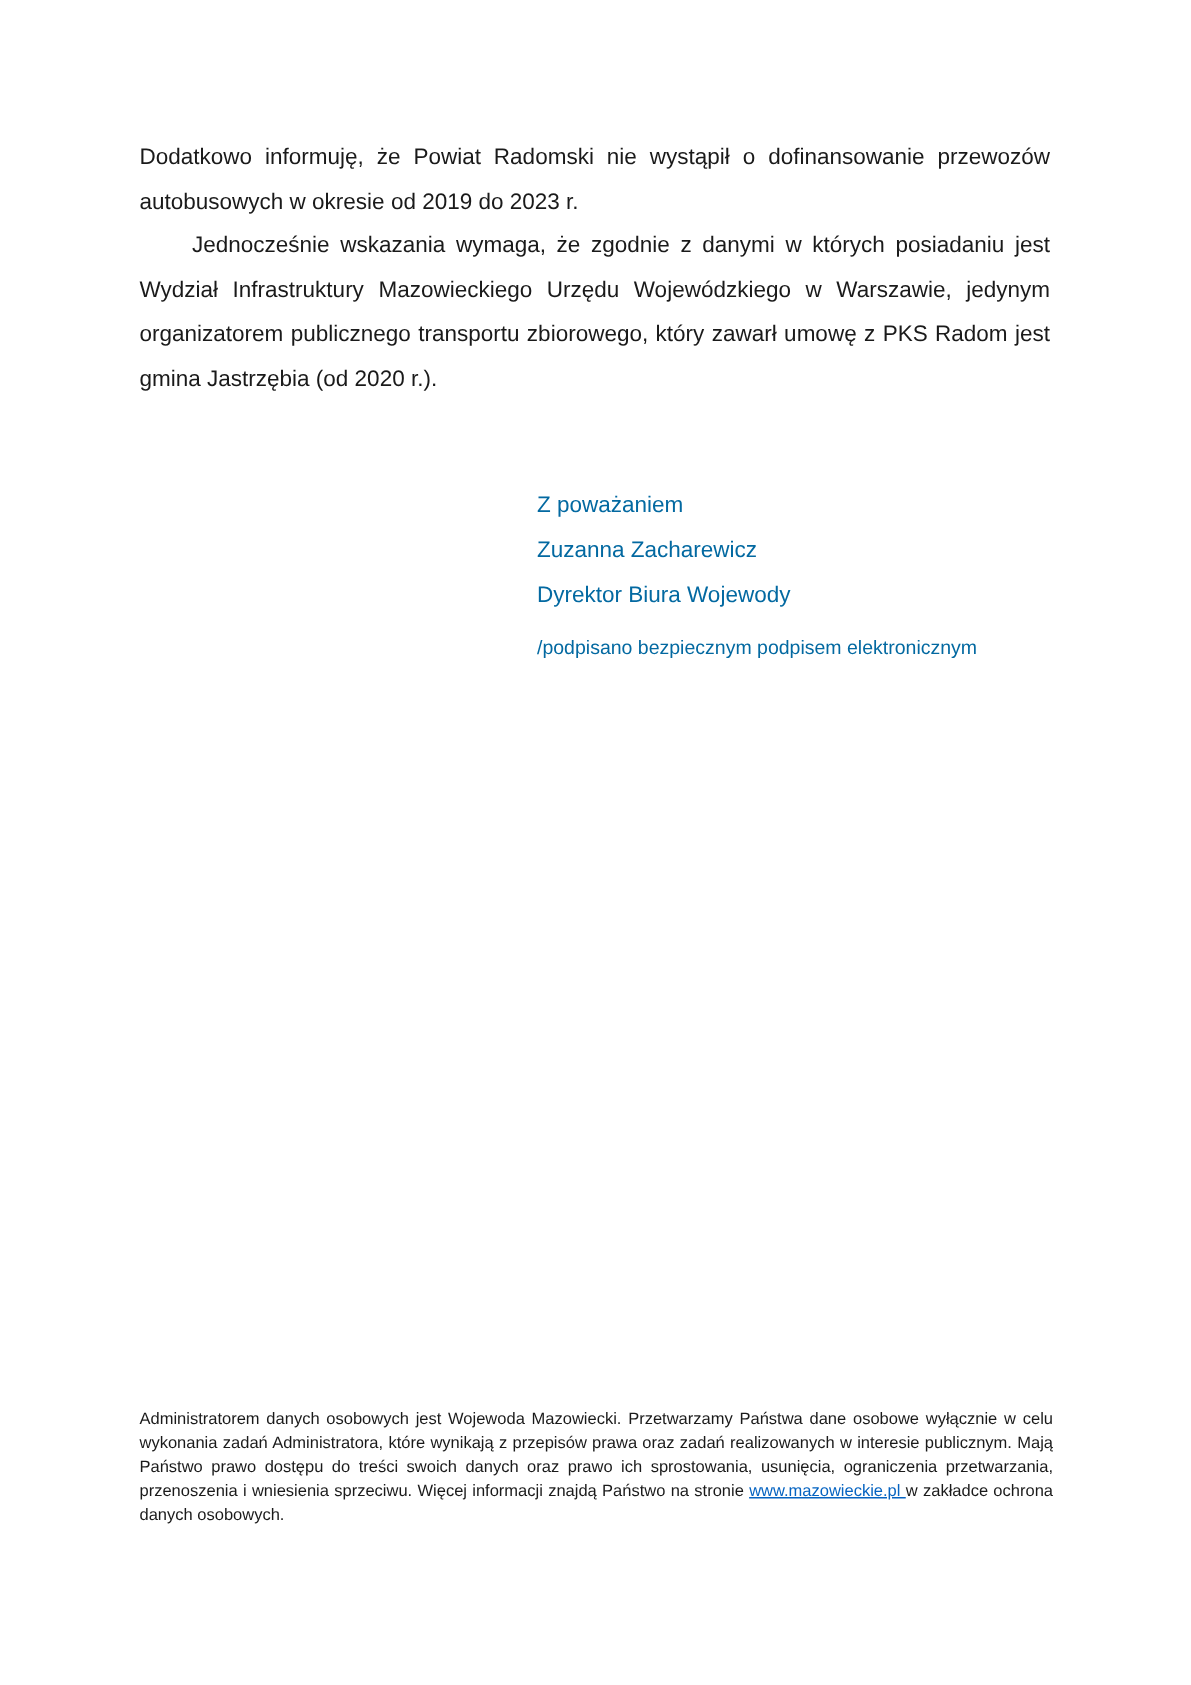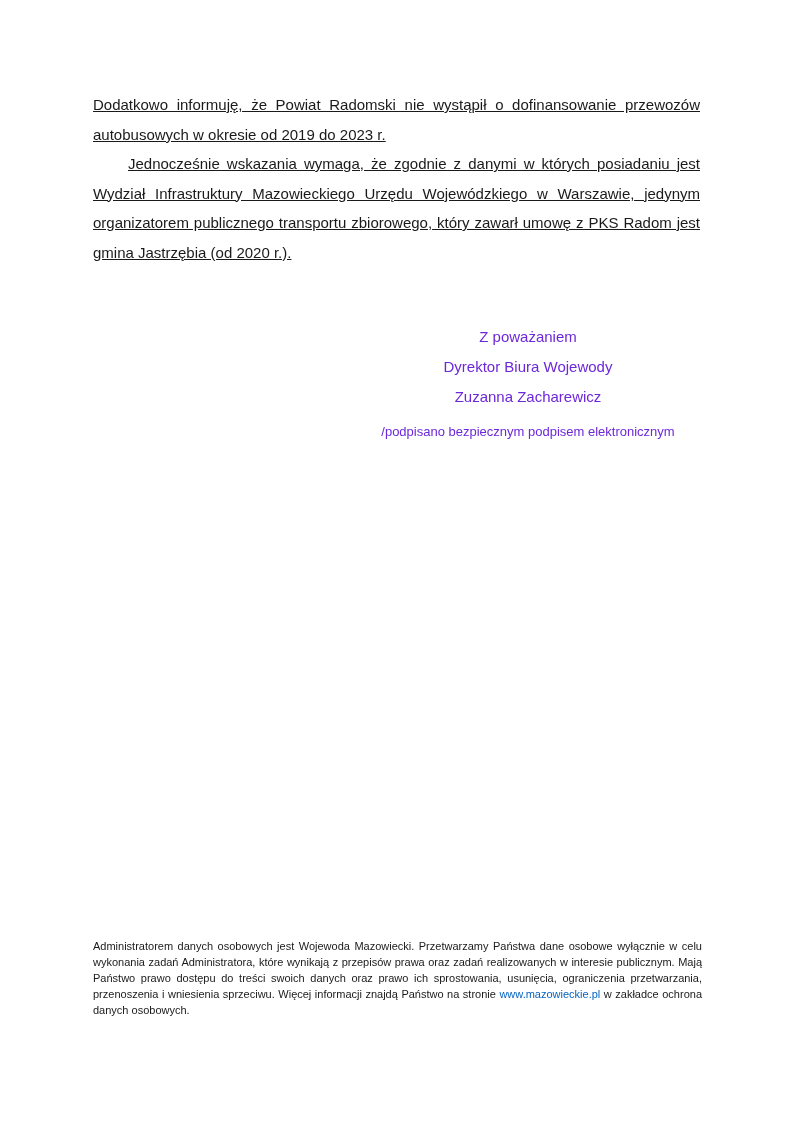--- a/index.html
+++ b/index.html
@@ -21,32 +21,31 @@
     left: 93px;
     top: 90px;
     width: 607px;
   }
   .para {
     font-size: 15px;
     line-height: 29.5px;
     text-align: justify;
     margin: 0;
     color: #1a1a1a;
-    text-decoration: underline;
   }
   .para.indented {
     text-indent: 35px;
   }
   .signature-block {
     position: absolute;
     left: 358px;
     top: 322px;
     width: 340px;
-    text-align: center;
-    color: #6d28d9;
+    text-align: left;
+    color: #0369a1;
   }
   .sig-line {
     font-size: 15px;
     line-height: 30px;
   }
   .sig-esign {
     font-size: 13px;
     line-height: 23px;
     margin-top: 8px;
   }
@@ -55,20 +54,21 @@
     left: 93px;
     top: 938px;
     width: 609px;
     font-size: 11px;
     line-height: 16px;
     text-align: justify;
     color: #1a1a1a;
   }
   .footer-gdpr a {
     color: #0563C1;
+    text-decoration: underline;
     cursor: pointer;
   }
   .footer-info {
     position: absolute;
     left: 93px;
     top: 1017px;
     width: 607px;
     text-align: center;
     font-size: 11px;
     color: #1a1a1a;
@@ -86,22 +86,22 @@
 
 <div class="page">
 
   <div class="body-text">
     <p class="para">Dodatkowo informuję, że Powiat Radomski nie wystąpił o dofinansowanie przewozów autobusowych w okresie od 2019 do 2023 r.</p>
     <p class="para indented">Jednocześnie wskazania wymaga, że zgodnie z danymi w których posiadaniu jest Wydział Infrastruktury Mazowieckiego Urzędu Wojewódzkiego w Warszawie, jedynym organizatorem publicznego transportu zbiorowego, który zawarł umowę z PKS Radom jest gmina Jastrzębia (od 2020 r.).</p>
   </div>
 
   <div class="signature-block">
     <div class="sig-line">Z poważaniem</div>
+    <div class="sig-line">Zuzanna Zacharewicz</div>
     <div class="sig-line">Dyrektor Biura Wojewody</div>
-    <div class="sig-line">Zuzanna Zacharewicz</div>
     <div class="sig-esign">
       <div>/podpisano bezpiecznym podpisem elektronicznym</div>
     </div>
   </div>
 
   <div class="footer-gdpr">
     <span>Administratorem danych osobowych jest Wojewoda Mazowiecki. Przetwarzamy Państwa dane osobowe wyłącznie w celu wykonania zadań Administratora, które wynikają z przepisów prawa oraz zadań realizowanych w interesie publicznym. Mają Państwo prawo dostępu do treści swoich danych oraz prawo ich sprostowania, usunięcia, ograniczenia przetwarzania, przenoszenia i wniesienia sprzeciwu. Więcej informacji znajdą Państwo na stronie </span><a>www.mazowieckie.pl </a><span>w zakładce ochrona danych osobowych.</span>
   </div>
 
 

